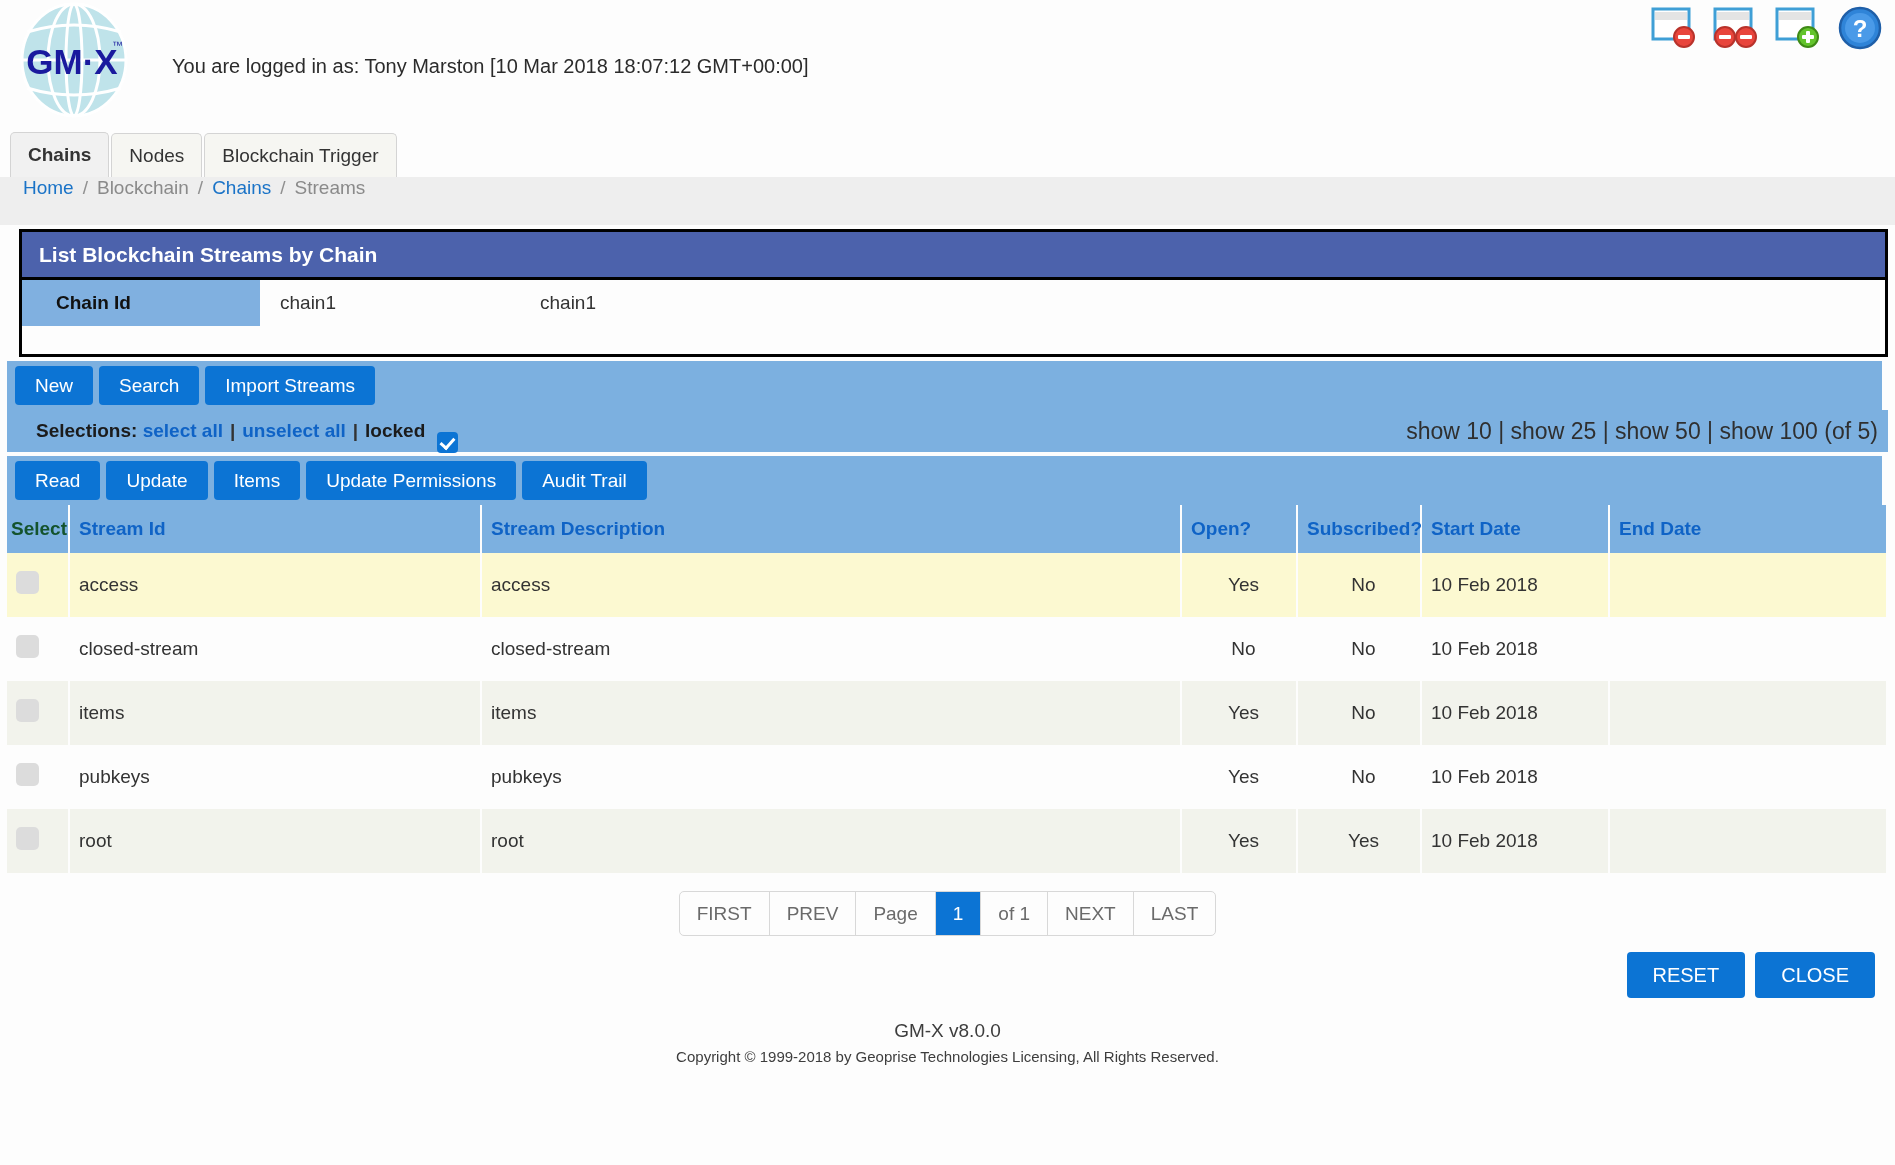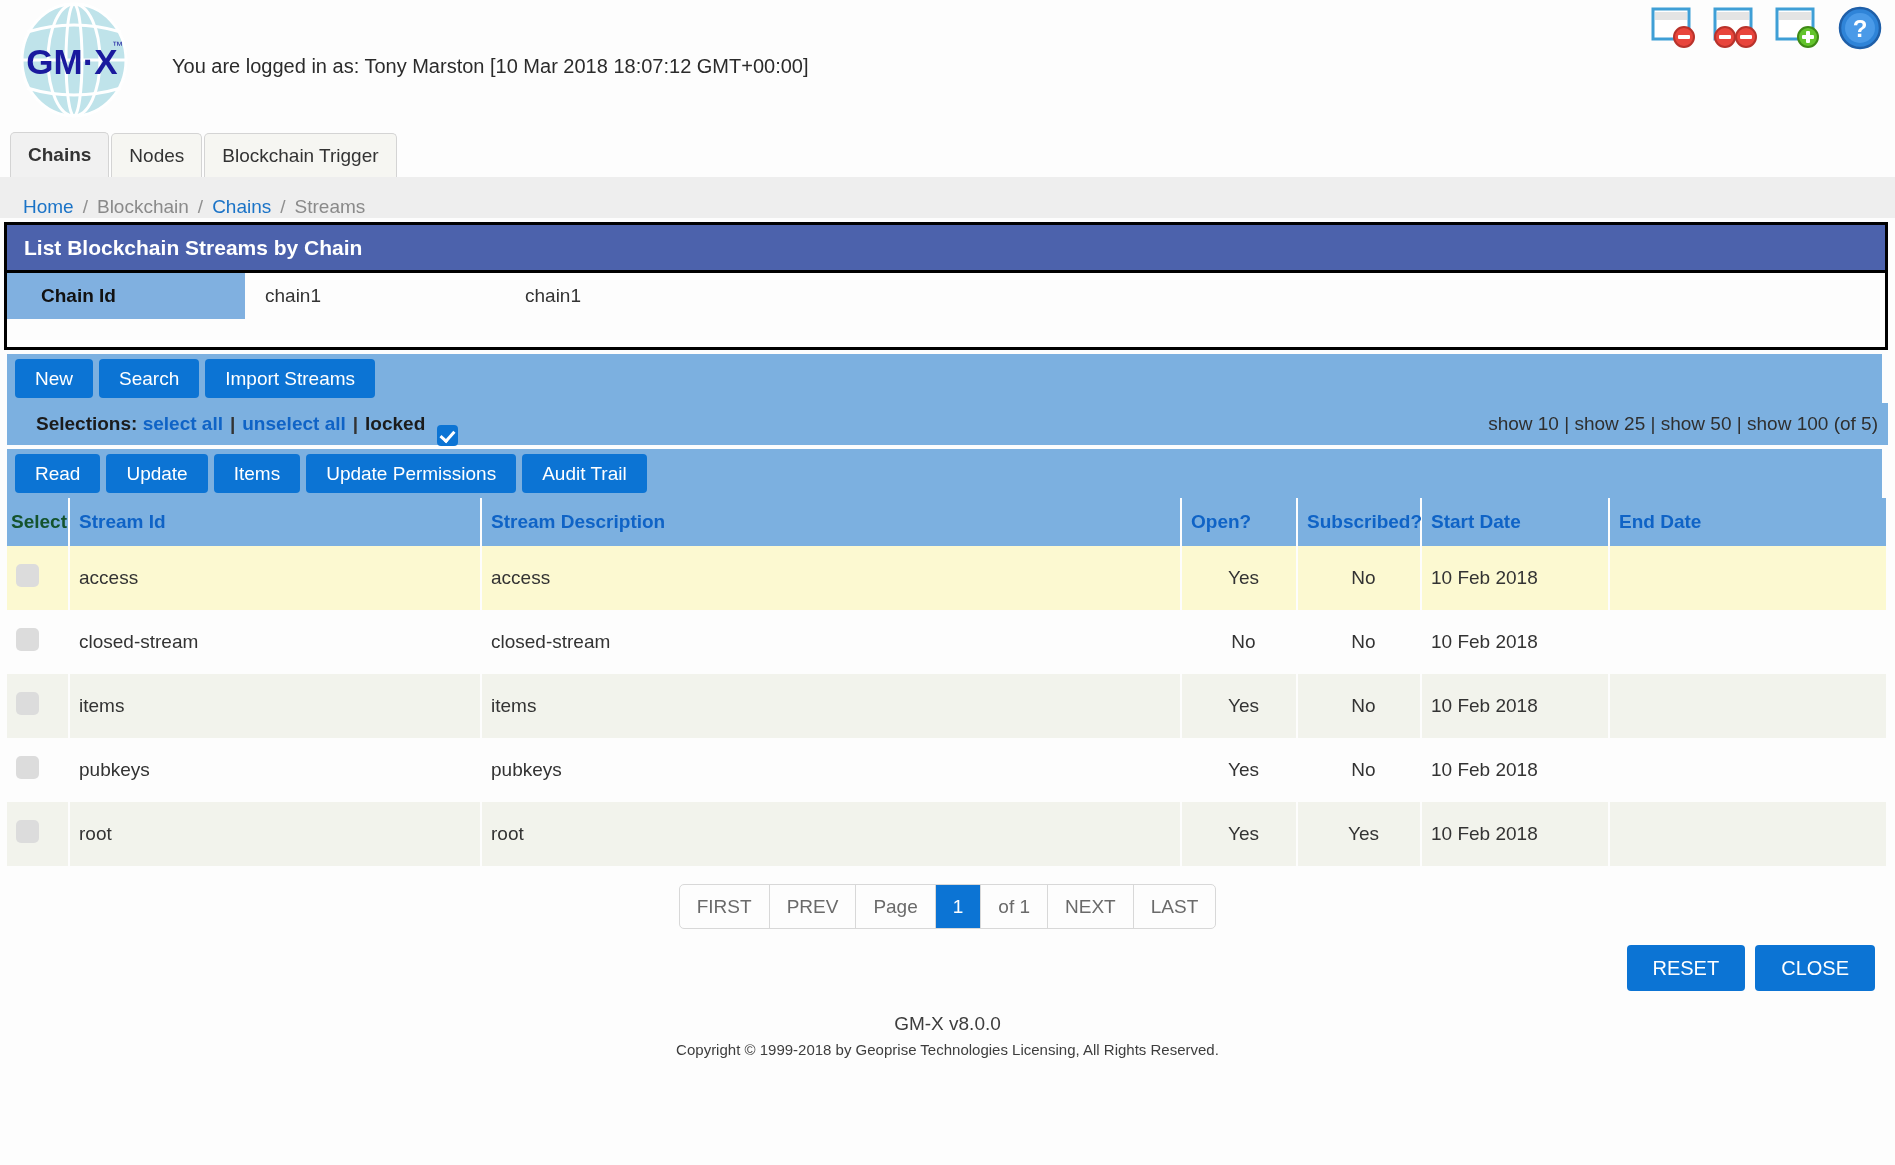--- a/index.html
+++ b/index.html
@@ -66,34 +66,34 @@
   .tab.active {
     background: #f1f1f1;
     font-weight: bold;
     border-color: #d4d4d4;
     height: 45px;
   }
 
   
   .breadcrumb {
     background: #eeeeee;
-    height: 41px;
-    display: flex;
-    align-items: flex-end;
+    height: 48px;
+    display: flex;
+    align-items: flex-start;
     padding-left: 23px;
     font-size: 19px;
     gap: 0px;
   }
   .breadcrumb a { color: #1a73c7; text-decoration: none; cursor: pointer; }
   .breadcrumb .sep { color: #909090; margin: 0 9px; }
   .breadcrumb .cur { color: #8a8a8a; }
 
   
   .panel {
-    margin: 4px 7px 0 4px;
+    margin: 4px 7px 0 19px;
     border: 3px solid #000;
     background: #fdfdfd;
   }
   .panel-title {
     background: #4c62ac;
     color: #fff;
     font-size: 21px;
     font-weight: bold;
     height: 48px;
     display: flex;
@@ -178,21 +178,21 @@
   }
   .lock-checkbox:after {
     content: "";
     position: absolute;
     left: 6px; top: 3px;
     width: 6px; height: 11px;
     border: solid #fff;
     border-width: 0 3px 3px 0;
     transform: rotate(42deg);
   }
-  .selbar-right { font-size: 19px; color: #2f2f2f; }
+  .selbar-right { font-size: 23px; color: #2f2f2f; }
   .selbar-right a { color: #2f2f2f; text-decoration: none; cursor: pointer; }
 
   
   .tablewrap { margin: 0 7px; }
   table.grid {
     width: 100%;
     border-collapse: collapse;
     table-layout: fixed;
   }
   table.grid th {

